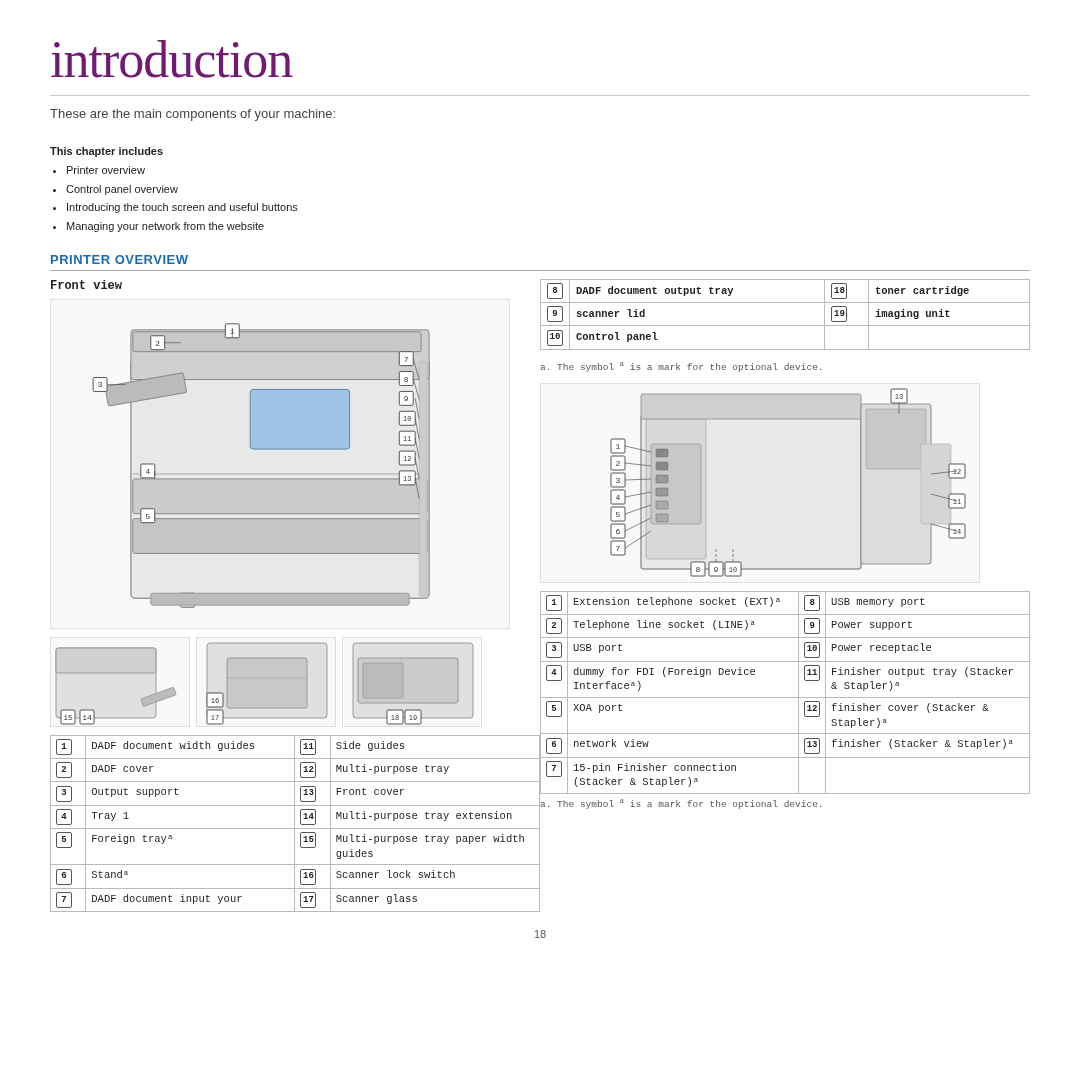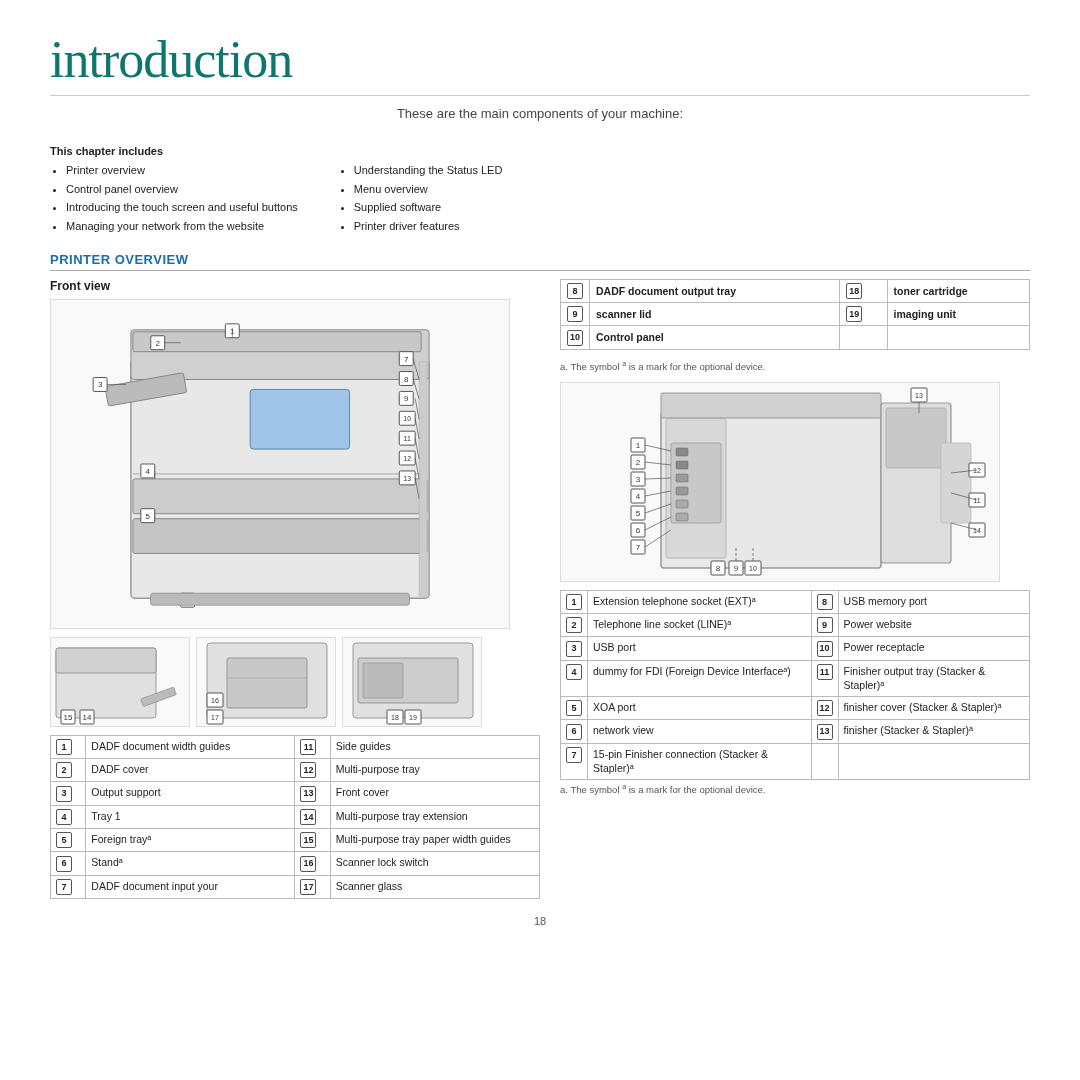--- a/index.html
+++ b/index.html
@@ -8,32 +8,31 @@
       font-size: 11px;
       color: #222;
       background: #fff;
       width: 1080px;
       min-height: 1080px;
       padding: 30px 50px;
     }
     .page-title {
       font-size: 52px;
       font-weight: 300;
-      color: #0f766e;
+      color: #701a75;
       font-family: 'Times New Roman', serif;
       border-bottom: 1px solid #ccc;
       padding-bottom: 6px;
       margin-bottom: 10px;
       letter-spacing: -1px;
     }
     .subtitle {
       font-size: 13px;
       color: #444;
       margin-bottom: 10px;
-      text-align: center;
     }
     .chapter-includes-title {
       font-weight: bold;
       font-size: 11px;
       margin-bottom: 4px;
       margin-top: 24px;
     }
     .two-col-list {
       display: flex;
       gap: 40px;
@@ -54,21 +53,21 @@
       text-transform: uppercase;
       letter-spacing: 0.5px;
     }
     .subsection-title {
       font-size: 12px;
       font-weight: bold;
       margin-bottom: 6px;
     }
     .main-content {
       display: flex;
-      gap: 20px;
+      font-family: Liberation Mono, monospace;
     }
     .left-col {
       width: 490px;
       flex-shrink: 0;
     }
     .right-col {
       flex: 1;
     }
     
     .diagram-area {
@@ -190,26 +189,20 @@
 <h1 class="page-title">introduction</h1>
 <p class="subtitle">These are the main components of your machine:</p>
 <p class="chapter-includes-title">This chapter includes</p>
 
 <div class="two-col-list">
   <ul>
     <li>Printer overview</li>
     <li>Control panel overview</li>
     <li>Introducing the touch screen and useful buttons</li>
     <li>Managing your network from the website</li>
-  </ul>
-  <ul>
-    <li>Understanding the Status LED</li>
-    <li>Menu overview</li>
-    <li>Supplied software</li>
-    <li>Printer driver features</li>
   </ul>
 </div>
 
 <div class="section-title">PRINTER OVERVIEW</div>
 
 <div class="main-content">
 
   <div class="left-col">
     <div class="subsection-title">Front view</div>
 
@@ -477,21 +470,21 @@
       <tr>
       <td><span class="num-badge">1</span></td>
       <td class="label-cell">Extension telephone socket (EXT)ᵃ</td>
       <td><span class="num-badge">8</span></td>
       <td class="label-cell">USB memory port</td>
     </tr>
           <tr>
       <td><span class="num-badge">2</span></td>
       <td class="label-cell">Telephone line socket (LINE)ᵃ</td>
       <td><span class="num-badge">9</span></td>
-      <td class="label-cell">Power website</td>
+      <td class="label-cell">Power support</td>
     </tr>
           <tr>
       <td><span class="num-badge">3</span></td>
       <td class="label-cell">USB port</td>
       <td><span class="num-badge">10</span></td>
       <td class="label-cell">Power receptacle</td>
     </tr>
           <tr>
       <td><span class="num-badge">4</span></td>
       <td class="label-cell">dummy for FDI (Foreign Device Interfaceᵃ)</td>

